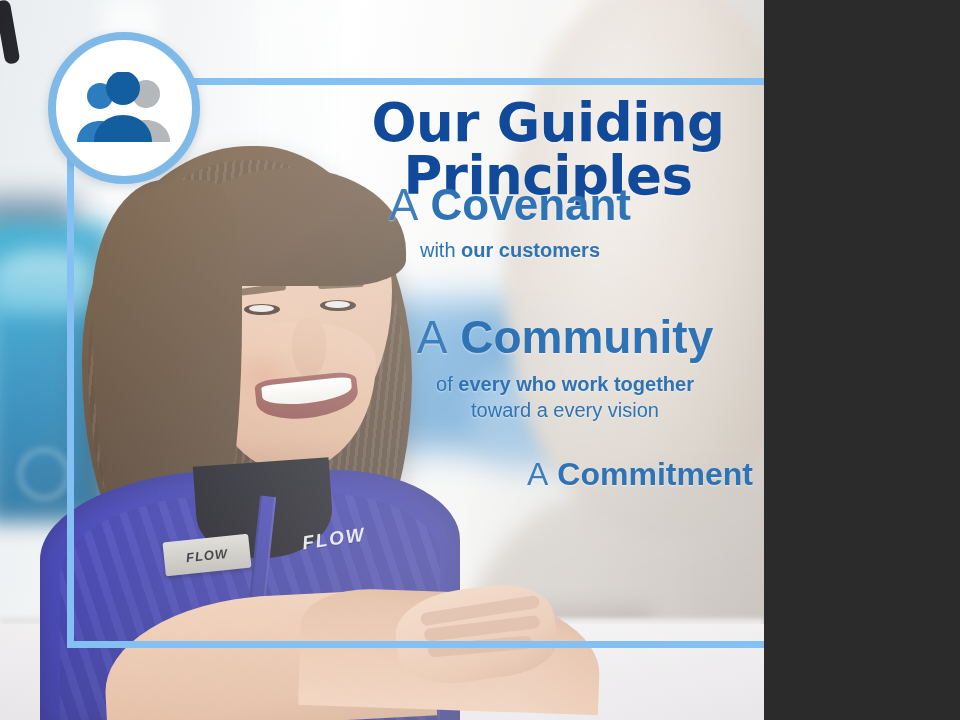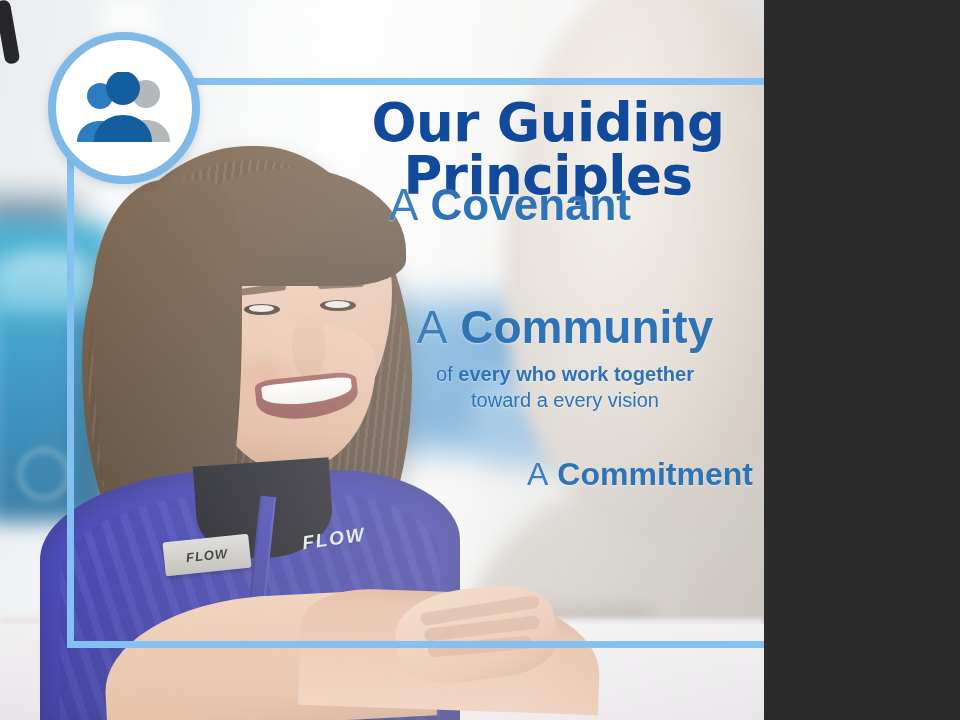--- a/index.html
+++ b/index.html
@@ -250,21 +250,21 @@
     font-family:"Liberation Sans","DejaVu Sans",sans-serif;
     font-size:20px;line-height:1.3;color:#2d73b5;font-weight:normal;
     text-shadow:0 1px 2px rgba(255,255,255,.5);
   }
   .sub b{font-weight:bold;}
 
   .block-1{left:290px;top:182px;width:440px;}
   .block-1 .hl{font-size:44px;}
   .block-1 .sub{margin-top:9px;}
 
-  .block-2{left:330px;top:304px;width:470px;}
+  .block-2{left:330px;top:314px;width:470px;}
   .block-2 .hl{font-size:46px;}
   .block-2 .sub{margin-top:9px;}
 
   .block-3{left:400px;top:458px;width:480px;}
   .block-3 .hl{font-size:32px;}
   .block-3 .sub{margin-top:12px;line-height:1.38;}
 </style>
 </head>
 <body>
 
@@ -349,20 +349,23 @@
     </span>
   </div>
 
   <div class="title">Our Guiding Principles</div>
 
   <div class="block block-1">
     <div class="hl">
       <span class="art">A</span>
       <span class="kw">Covenant</span>
     </div>
+    <div class="sub">
+      <span>with </span><b>our customers</b>
+    </div>
   </div>
 
   <div class="block block-2">
     <div class="hl">
       <span class="art">A</span>
       <span class="kw">Community</span>
     </div>
     <div class="sub">
       <span>of </span><b>every who work together</b><br>
       <span>toward a every vision</span>

